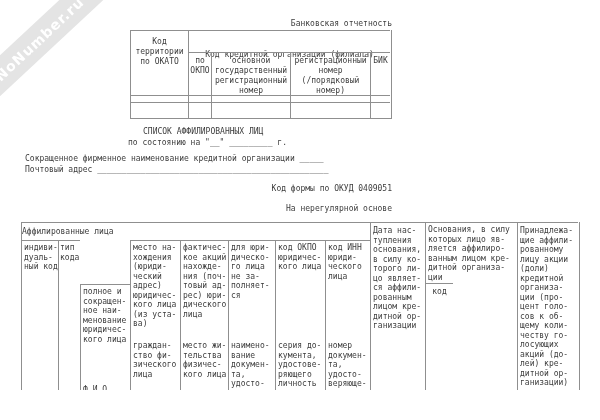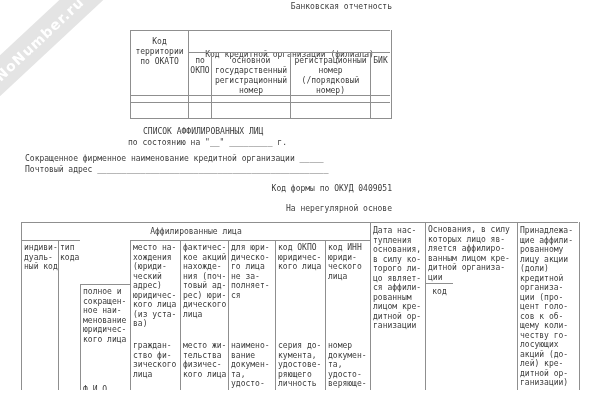--- a/index.html
+++ b/index.html
@@ -39,39 +39,39 @@
   .main-table {
     position:absolute; left:21px; top:222px; width:559px; height:168px;
     display:grid;
     grid-template-columns:37px 22px 50px 50px 48px 47px 50px 45px 55px 28px 64px 61px;
     grid-template-rows:18px 43px 1fr;
     border-right:1px solid #8f8f8f;
     overflow:hidden; line-height:9.5px;
   }
   .main-table > div { border-left:1px solid #8f8f8f; border-top:1px solid #8f8f8f; }
   .mt-cell { position:relative; padding:2px 0 0 2px; }
-  .mt-group { grid-column:1 / span 8; grid-row:1; text-align:center; padding-top:4px; }
+  .mt-group { grid-column:1 / span 8; grid-row:1; padding-top:4px; }
   .mt-span2 { grid-row:2 / span 2; }
   .mt-date { grid-column:9; grid-row:1 / span 3; padding:3px 0 0 2px; }
   .mt-basis-group { grid-column:10 / span 2; grid-row:1 / span 2; padding:2px 0 0 2px; }
   .mt-basis-code { grid-column:10; grid-row:3; text-align:center; padding-top:3px; }
   .mt-basis-notes { grid-column:11; grid-row:3; text-align:center; padding-top:3px; }
   .mt-shares { grid-column:12; grid-row:1 / span 3; padding:3px 0 0 2px; }
   .person { position:absolute; top:100px; left:2px; white-space:pre-line; }
 </style>
 </head>
 <body>
 
 <div class="page">
 
   <div class="wm-band">
     <span>NoNumber.ru</span>
   </div>
 
-  <div class="r-align" style="top:2px;text-align:center;">Банковская отчетность</div>
+  <div class="r-align" style="top:19px;text-align:center;">Банковская отчетность</div>
 
   <div class="code-table">
     <div class="ct-head pre" style="grid-column:1; grid-row:1 / span 2; padding-top:6px;">Код
 территории
 по ОКАТО</div>
     <div class="ct-head" style="grid-column:2 / span 4; grid-row:1; padding-top:19px;">Код кредитной организации (филиала)</div>
     <div class="ct-head pre" style="grid-column:2; grid-row:2;">по
 ОКПО</div>
     <div class="ct-head pre" style="grid-column:3; grid-row:2;">основной
 государственный

